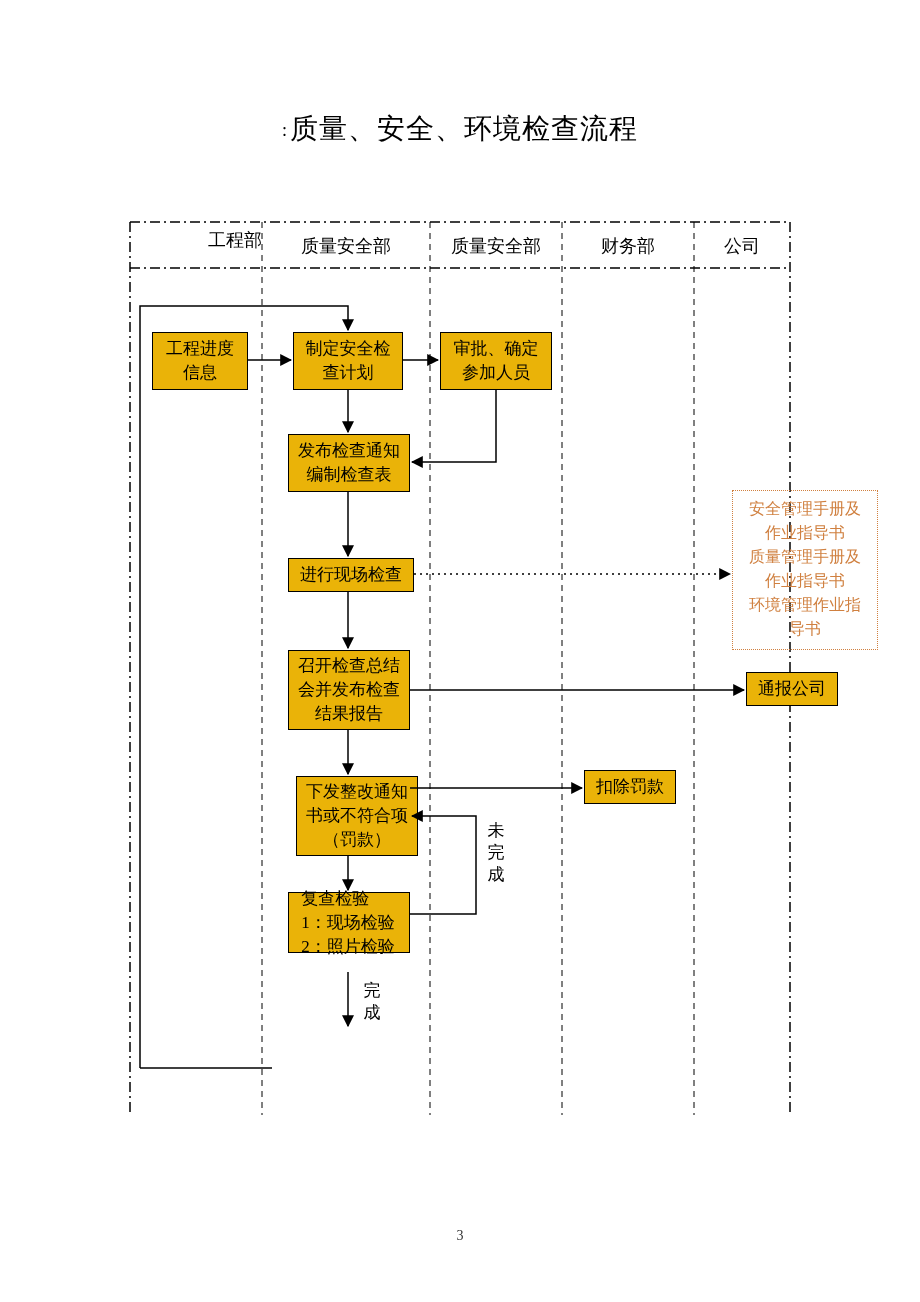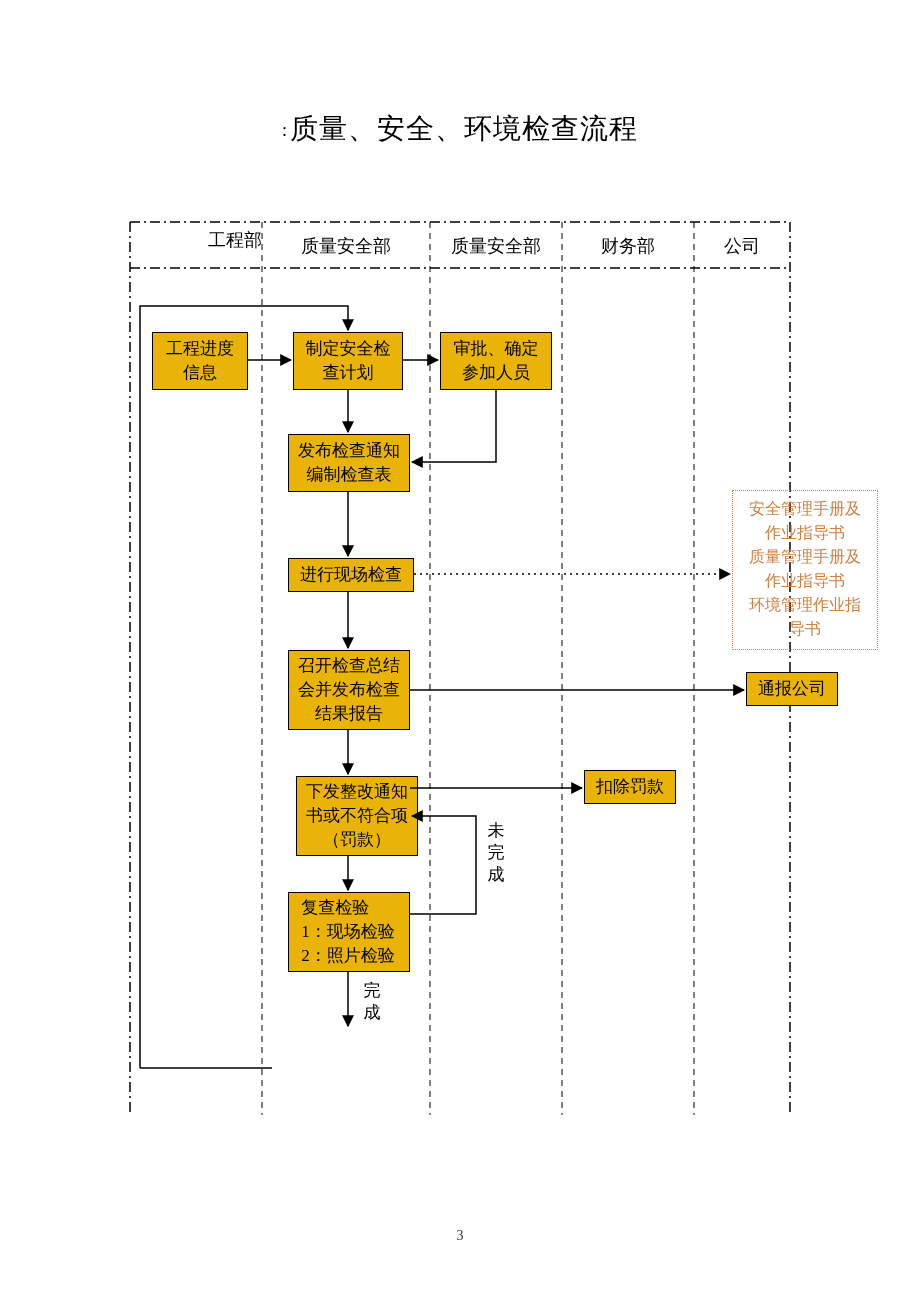--- a/index.html
+++ b/index.html
@@ -118,21 +118,21 @@
   <div class="box" style="left:440px; top:332px; width:112px; height:58px;">审批、确定<br>参加人员</div>
 
   <div class="box" style="left:288px; top:434px; width:122px; height:58px;">发布检查通知<br>编制检查表</div>
 
   <div class="box" style="left:288px; top:558px; width:126px; height:34px;">进行现场检查</div>
 
   <div class="box" style="left:288px; top:650px; width:122px; height:80px;">召开检查总结<br>会并发布检查<br>结果报告</div>
 
   <div class="box" style="left:288px; top:776px; width:122px; height:80px;margin-left:8px;">下发整改通知<br>书或不符合项<br>（罚款）</div>
 
-  <div class="box" style="left:288px; top:892px; width:122px; height:80px; text-align:left; padding-left:4px;">复查检验<br>1：现场检验<br>2：照片检验</div>
+  <div class="box" style="left:288px; top:892px; width:122px; height:61px; text-align:left; padding-left:4px;">复查检验<br>1：现场检验<br>2：照片检验</div>
 
 
   <div class="box" style="left:584px; top:770px; width:92px; height:34px;">扣除罚款</div>
 
   <div class="box" style="left:746px; top:672px; width:92px; height:34px;">通报公司</div>
 
   <div class="refbox" style="left:732px; top:490px; width:146px; height:160px;">安全管理手册及<br>作业指导书<br>质量管理手册及<br>作业指导书<br>环境管理作业指<br>导书</div>
 
   <div class="vlabel" style="left:486px; top:820px;">未<br>完<br>成</div>
   <div class="vlabel" style="left:362px; top:980px;">完<br>成</div>

